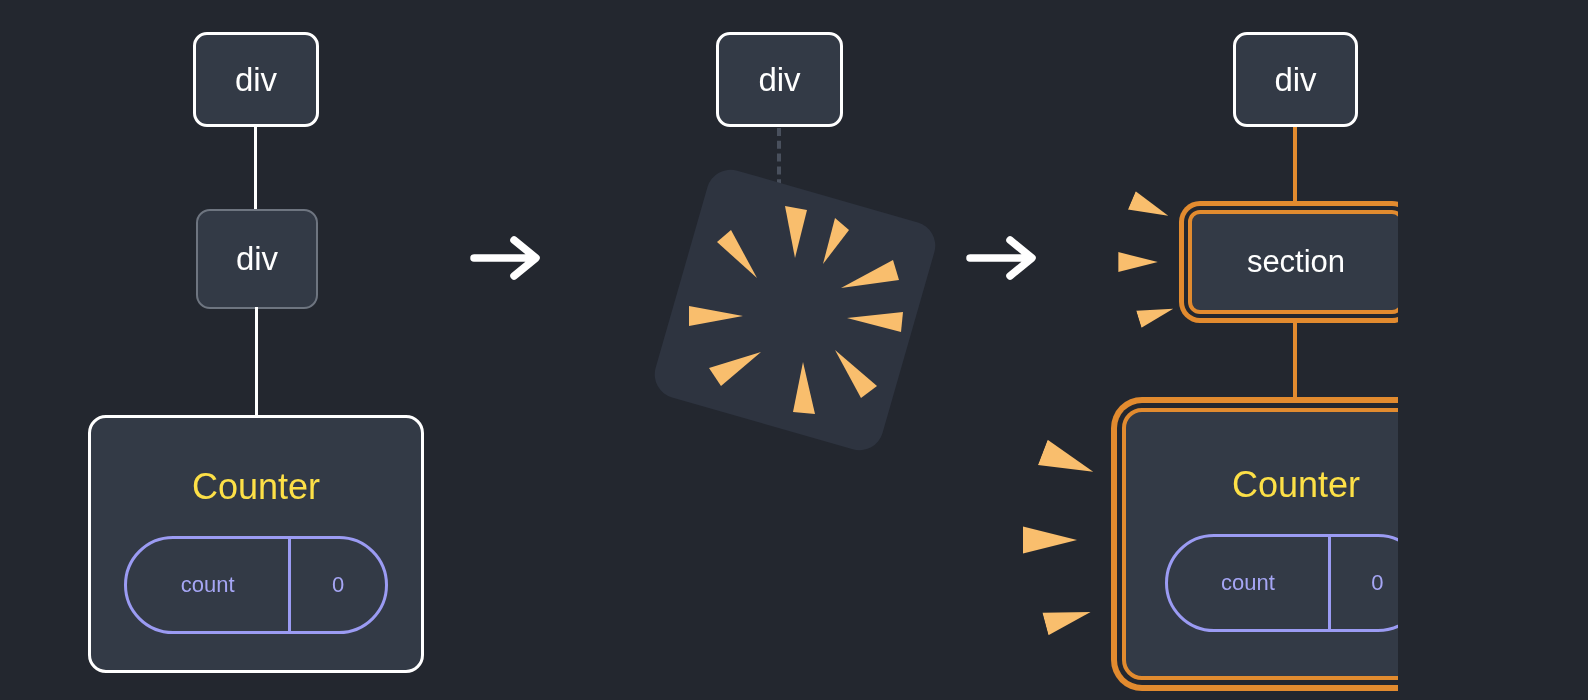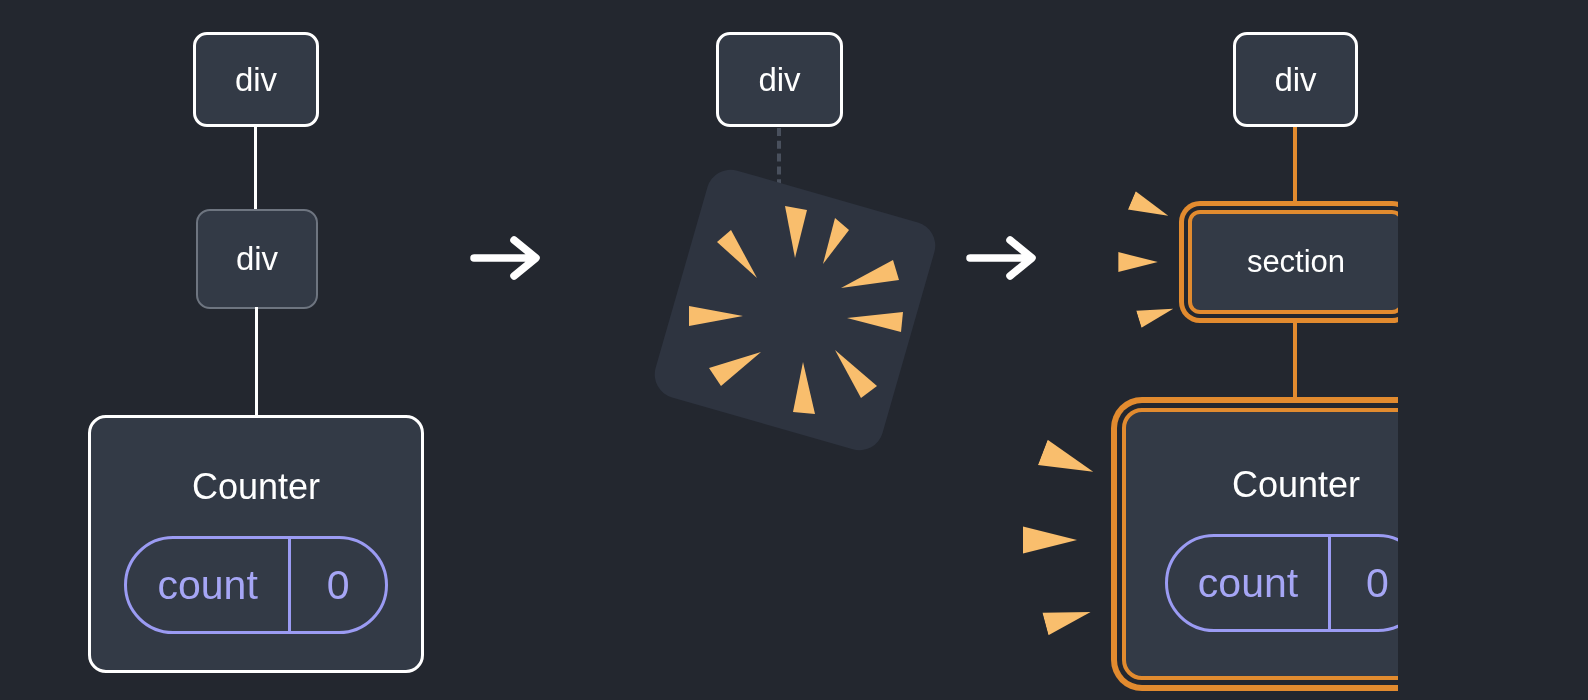--- a/index.html
+++ b/index.html
@@ -25,26 +25,26 @@
     box-shadow:0 0 0 5px #23272F,0 0 0 11px #E28B2F;
   }
   .section-node{
     position:absolute;display:flex;align-items:center;justify-content:center;
     background:#333A46;color:#FFFFFF;box-sizing:border-box;font-size:31px;
     border:4px solid #E28B2F;border-radius:12px;
     box-shadow:0 0 0 4px #23272F,0 0 0 9px #E28B2F;
   }
   .counter-title{
     position:absolute;left:0;width:100%;text-align:center;
-    color:#ffffff;font-size:36px;
+    color:#fde047;font-size:36px;
   }
   .pill{
     position:absolute;display:flex;box-sizing:border-box;
     border:3px solid #9B9BF3;border-radius:60px;
-    color:#A6A6F5;font-size:41px;overflow:hidden;
+    color:#A6A6F5;font-size:22px;overflow:hidden;
   }
   .pill .key{flex:1.72;display:flex;align-items:center;justify-content:center;}
   .pill .val{flex:1;display:flex;align-items:center;justify-content:center;border-left:3px solid #9B9BF3;}
   .arrow{position:absolute;}
   .poof-square{
     position:absolute;left:677px;top:192px;width:236px;height:236px;
     background:#2E3440;border-radius:24px;transform:rotate(16deg);
   }
   .poof-sparks{position:absolute;left:645px;top:160px;}
   .spark{position:absolute;width:20px;height:36px;}

